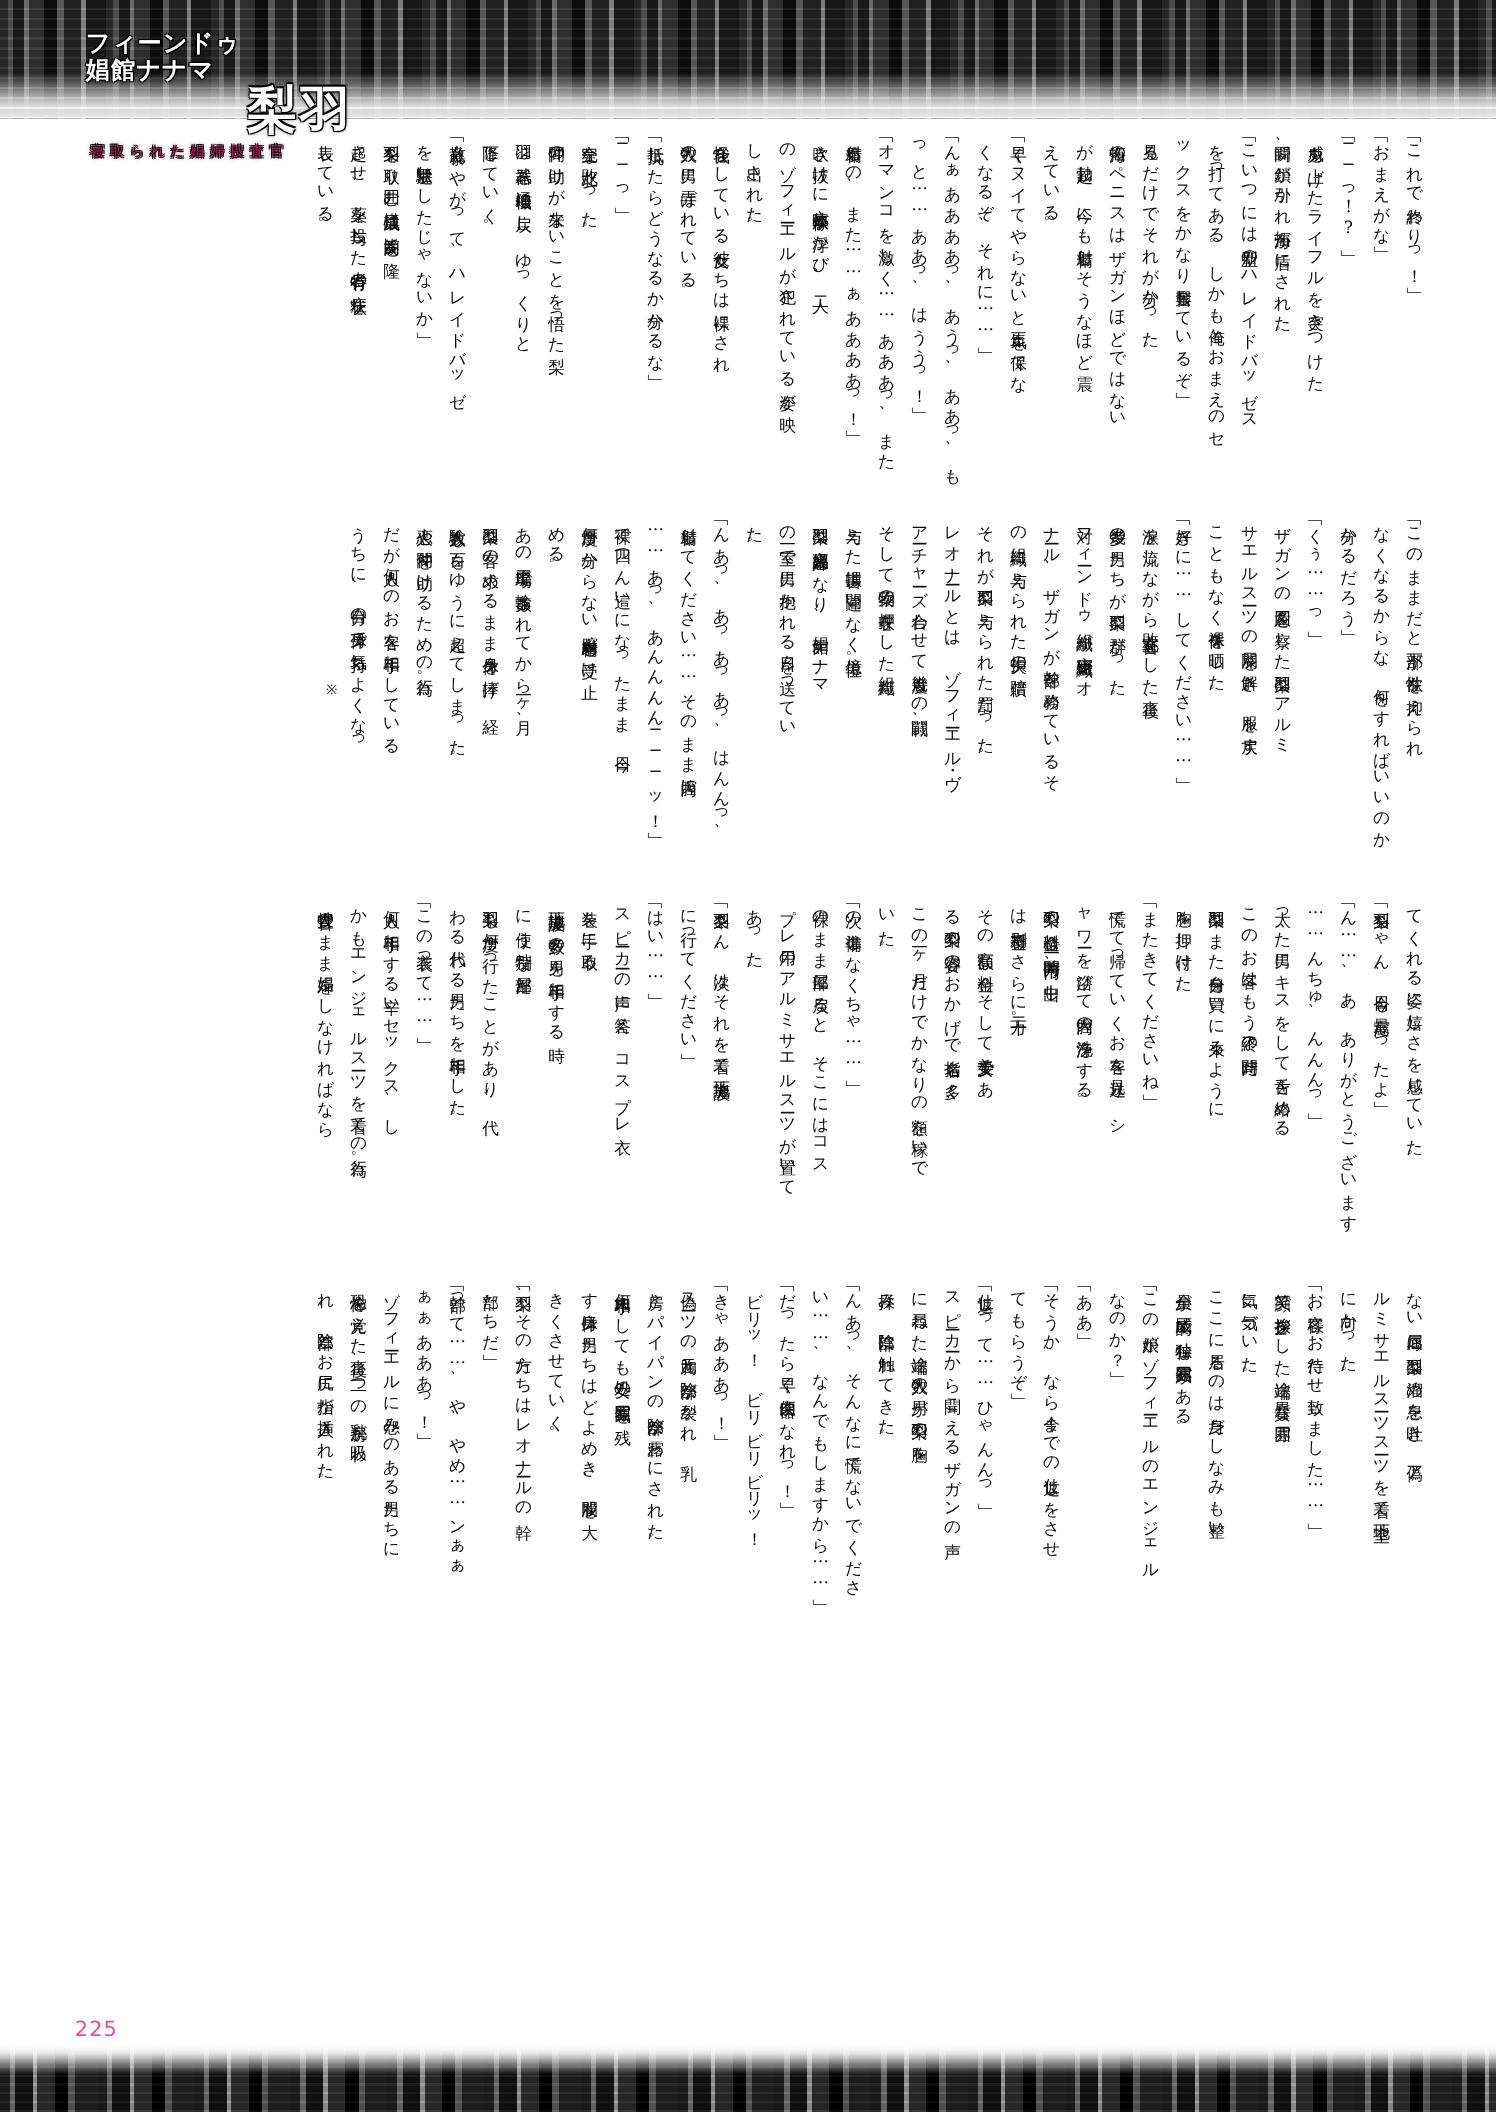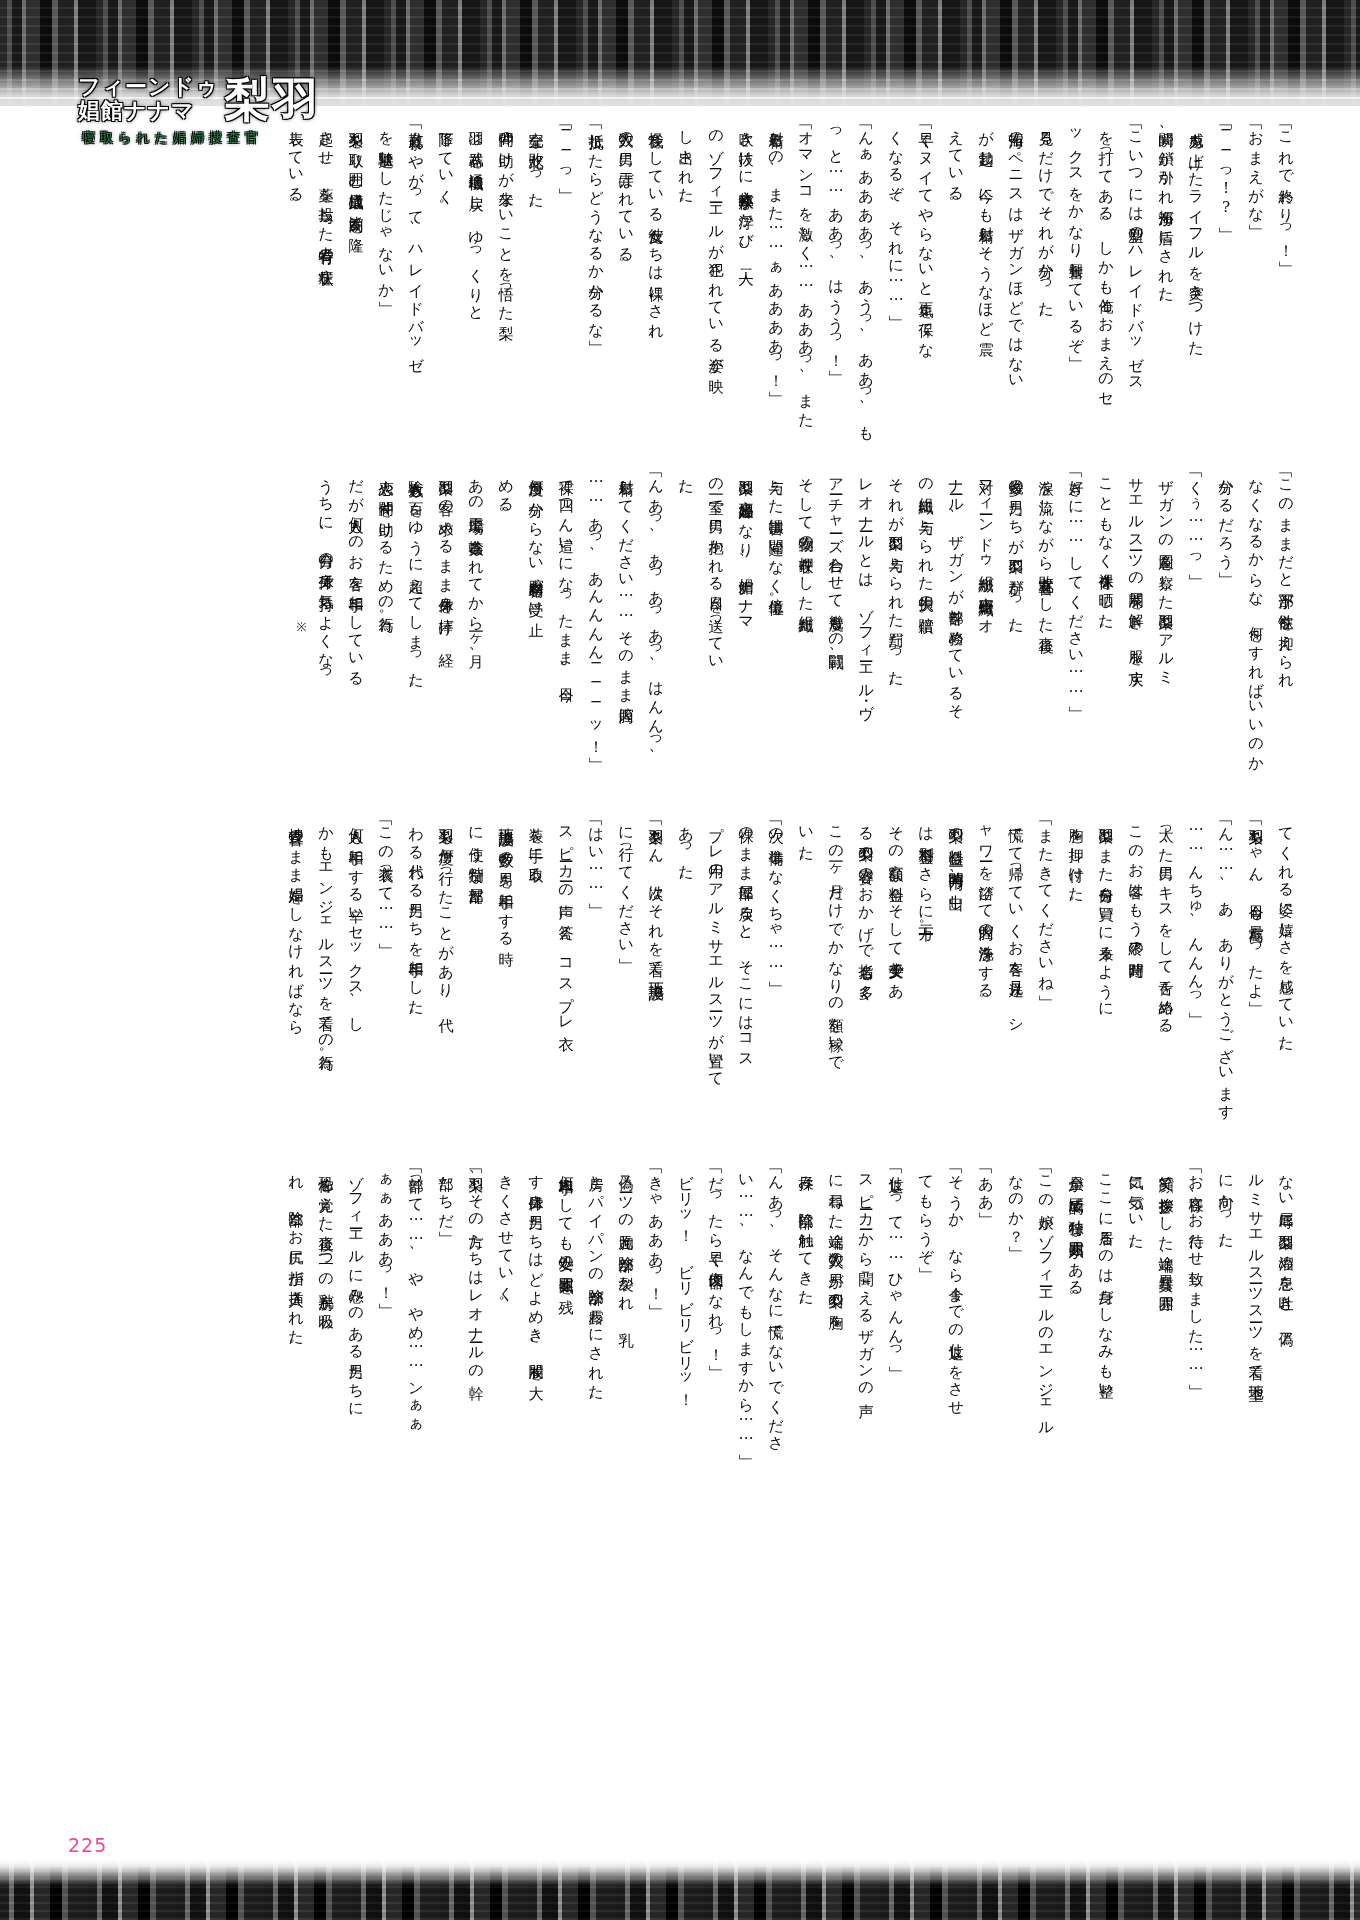--- a/index.html
+++ b/index.html
@@ -64,21 +64,20 @@
     color: #ffffff;
     text-shadow:
       0 0 4px rgba(0,0,0,0.9),
       1px 1px 0 #000,
       -1px 1px 0 #000,
       1px -1px 0 #000,
       -1px -1px 0 #000;
   }
   .title-rows {
     display: flex;
-    align-items: flex-end;
     gap: 6px;
   }
   .title-kana {
     display: flex;
     flex-direction: column;
     line-height: 1.12;
     font-family: "DejaVu Sans", "Liberation Sans", sans-serif;
     font-weight: bold;
     font-size: 22px;
     letter-spacing: 1px;
@@ -91,21 +90,21 @@
     letter-spacing: 2px;
     padding-bottom: 2px;
     margin-top: 48px;
   }
   .title-sub {
     margin-top: 5px;
     margin-left: 4px;
     font-family: "DejaVu Sans", "Liberation Sans", sans-serif;
     font-size: 13px;
     letter-spacing: 5px;
-    color: #15803d;
+    color: #be185d;
   }
 
   
   .page-body {
     position: absolute;
     left: 0;
     top: 120px;
     width: 1360px;
     height: 1700px;
     padding: 0 60px;

